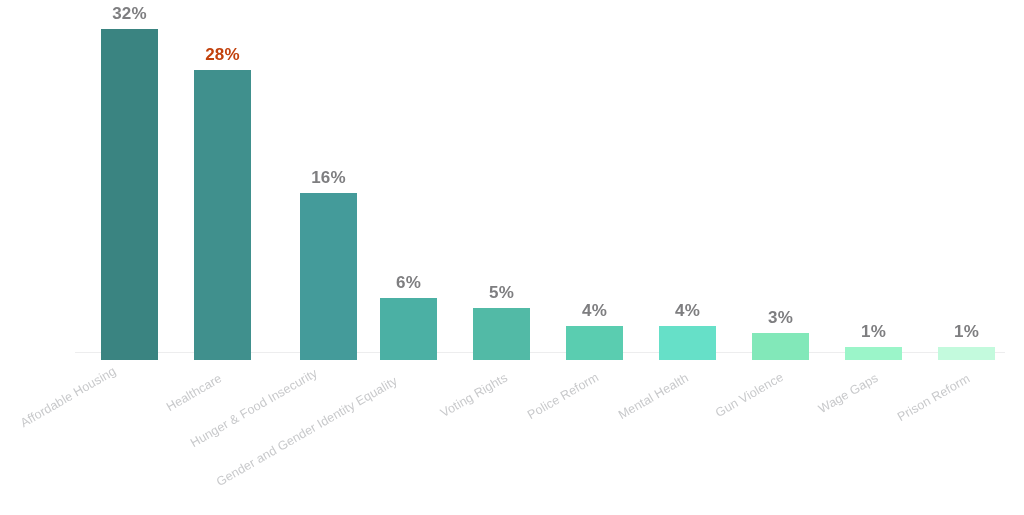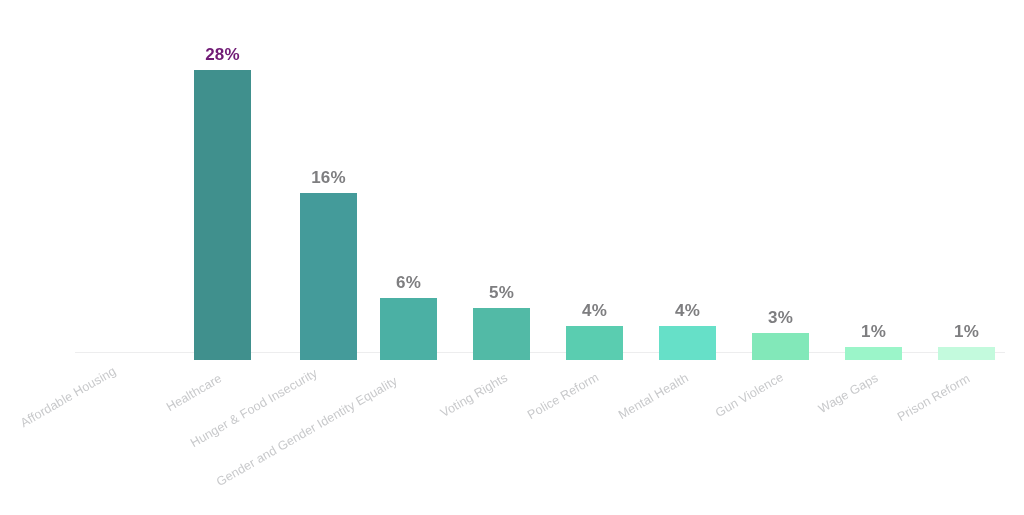--- a/index.html
+++ b/index.html
@@ -78,23 +78,27 @@
   }
 </style>
 </head>
 <body>
 
 <div id="chart-root" style="background: rgb(255, 255, 255);">
 
   <div class="plot-area">
     <div class="axis-line" style="background: rgb(237, 237, 238);"></div>
 
+    <div class="bar-group" style="left:101px;height:352px;">
+      <div class="bar-value" style="bottom: 336px; color: rgb(126, 126, 128);">32%</div>
+      <div class="bar" style="height: 331px; background: rgb(58, 132, 129);"></div>
+    </div>
 
     <div class="bar-group" style="left:194px;height:352px;">
-      <div class="bar-value" style="bottom: 295px; color: #701a75;">28%</div>
+      <div class="bar-value" style="bottom: 295px; color: #c2410c;">28%</div>
       <div class="bar" style="height: 290px; background: rgb(64, 144, 141);"></div>
     </div>
 
     <div class="bar-group" style="left:300px;height:352px;">
       <div class="bar-value" style="bottom: 172px; color: rgb(126, 126, 128);">16%</div>
       <div class="bar" style="height: 167px; background: rgb(68, 155, 154);"></div>
     </div>
 
     <div class="bar-group" style="left:380px;height:352px;">
       <div class="bar-value" style="bottom: 67px; color: rgb(126, 126, 128);">6%</div>

